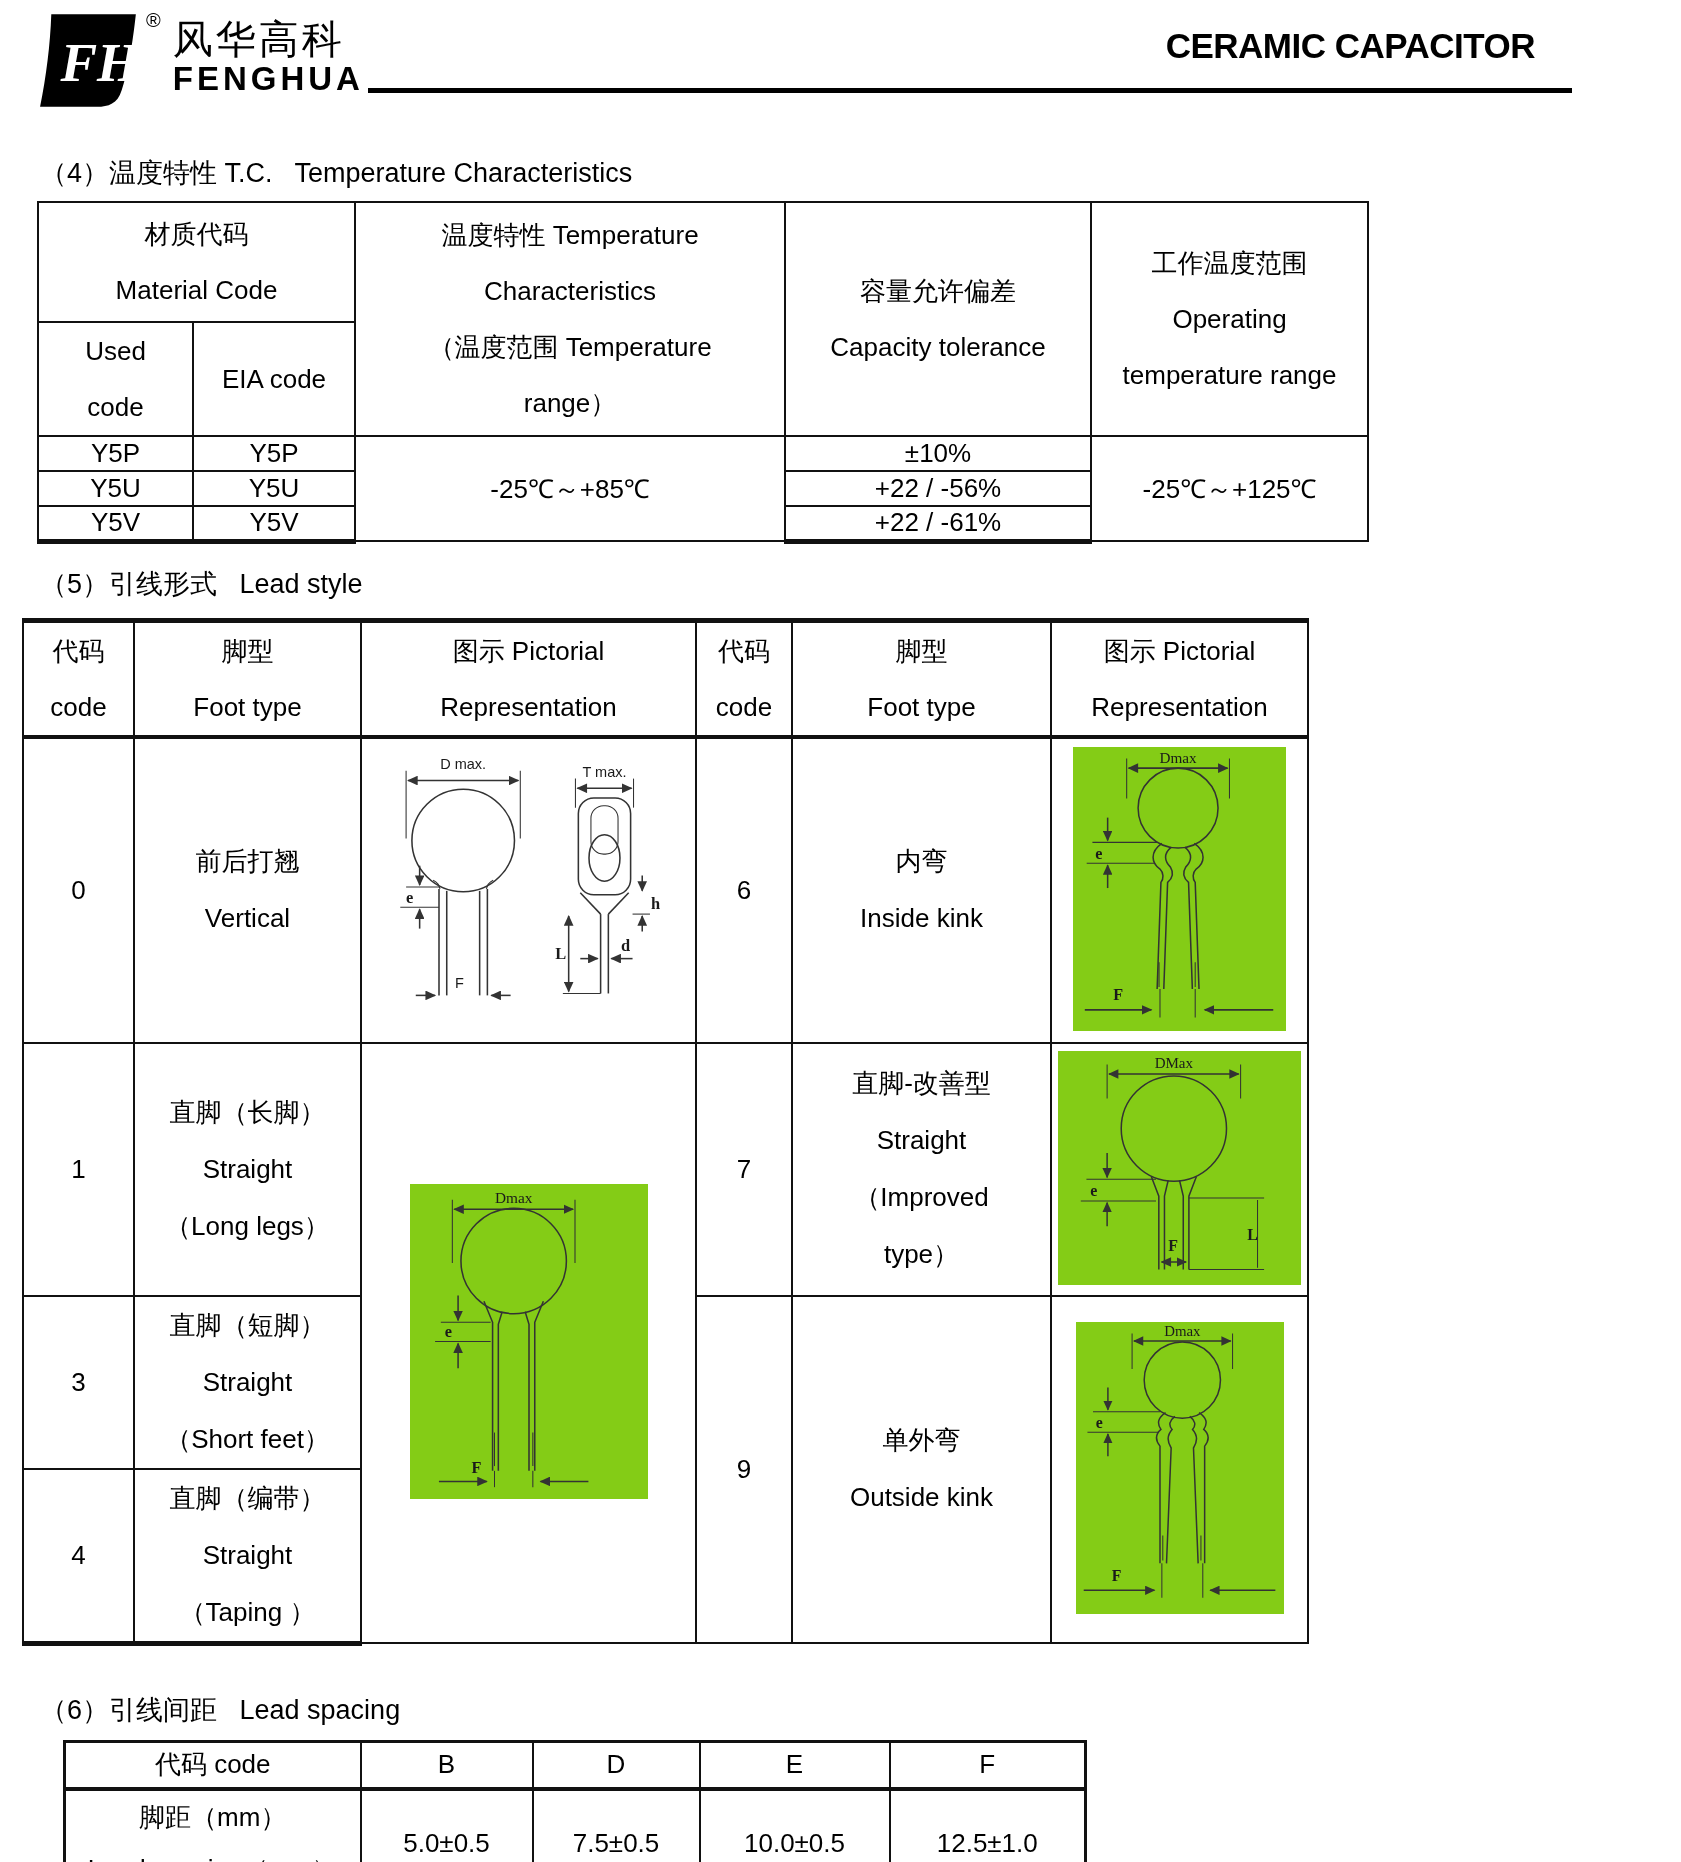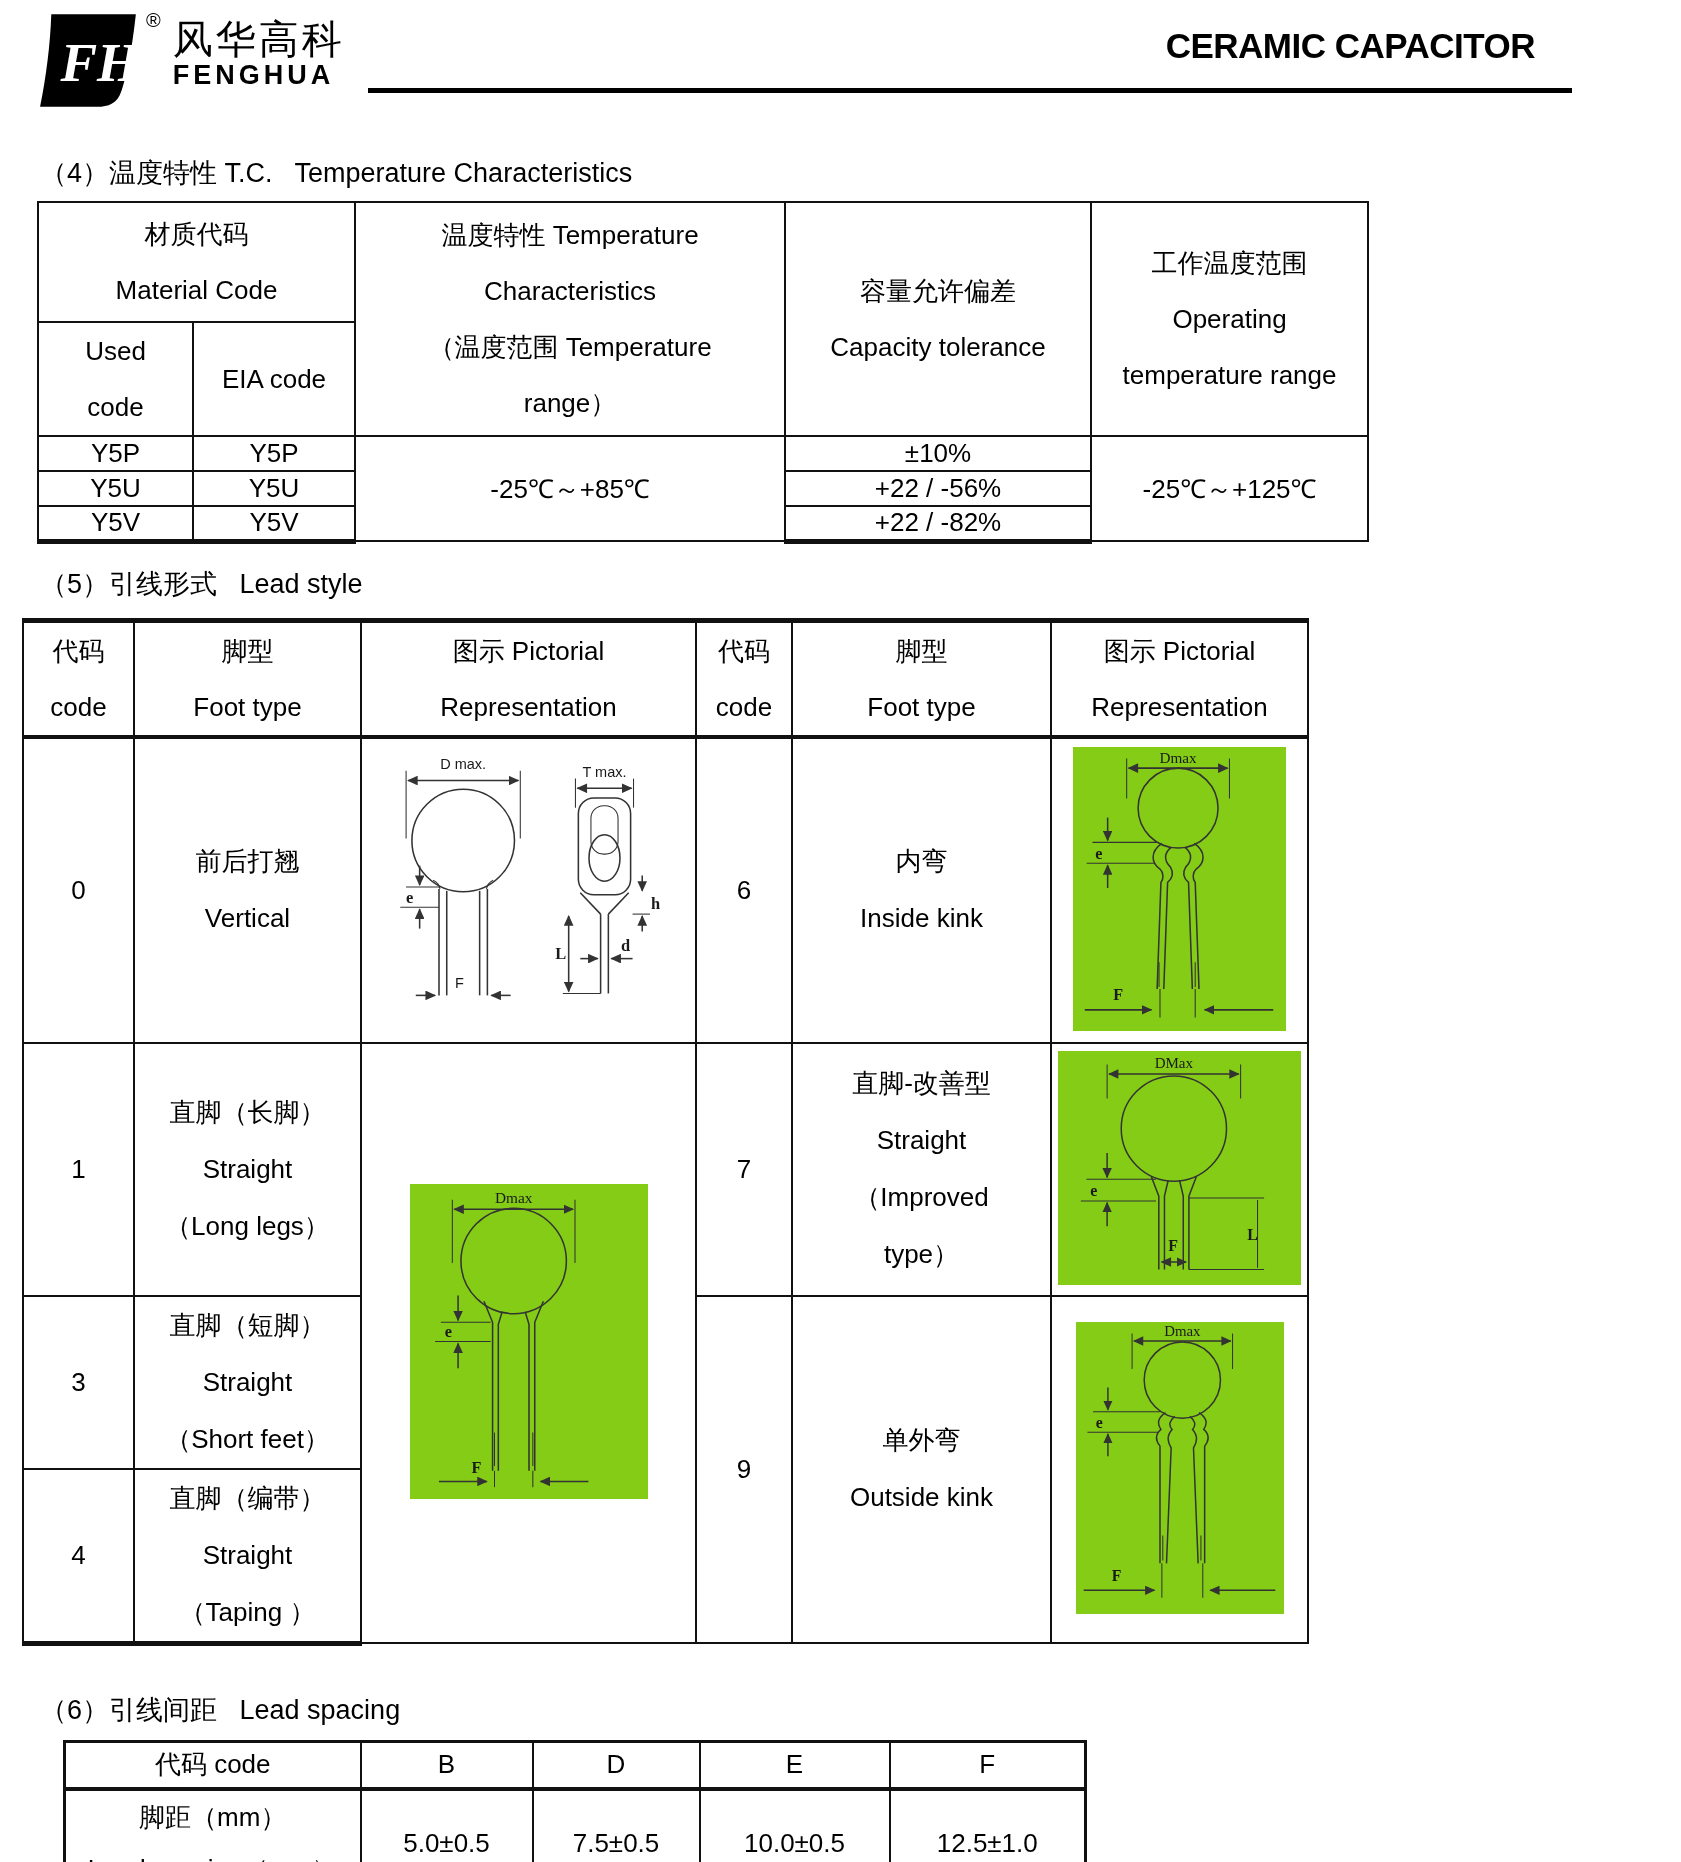--- a/index.html
+++ b/index.html
@@ -13,21 +13,21 @@
     font-family: "Liberation Sans", sans-serif;
     overflow: hidden;
   }
   
   .hdr { position: relative; height: 112px; }
   .logo { position: absolute; left: 36px; top: 12px; display: flex; align-items: flex-start; }
   .logo-mark { width: 108px; height: 96px; }
   .reg { font-size: 20px; line-height: 1; margin: -2px 4px 0 2px; }
   .brand { margin-left: 8px; margin-top: 6px; }
   .brand-cn { font-size: 40px; font-weight: 400; letter-spacing: 3px; line-height: 1.05; }
-  .brand-en { font-size: 27px; font-weight: 700; letter-spacing: 4px; line-height: 1.15; }
+  .brand-en { font-size: 33px; font-weight: 700; letter-spacing: 4px; line-height: 1.15; }
   .doc-title { position: absolute; right: 146px; top: 26px; font-size: 35px; font-weight: 700; letter-spacing: -0.5px; }
   .hrule { position: absolute; left: 368px; top: 88px; width: 1204px; height: 5px; background: #000; }
   
   .sec-title { font-size: 27px; margin-left: 40px; white-space: pre-wrap; }
   #s4-title { margin-top: 43px; }
   #s5-title { margin-top: 22px; }
   #s6-title { margin-top: 46px; }
   table { border-collapse: collapse; text-align: center; font-size: 26px; table-layout: fixed; padding-left: 19px; }
   td { border: 2px solid #111; vertical-align: middle; padding: 0 4px; }
   .pre { white-space: pre-line; }
@@ -132,21 +132,21 @@
       <td rowspan="3">-25℃～+125℃</td>
     </tr>
     <tr class="dr">
       <td>Y5U</td>
       <td>Y5U</td>
       <td>+22 / -56%</td>
     </tr>
     <tr class="dr">
       <td>Y5V</td>
       <td>Y5V</td>
-      <td>+22 / -82%</td>
+      <td>+22 / -61%</td>
     </tr>
   </tbody>
     </table>
 
   <div class="sec-title" id="s5-title">（5）引线形式   Lead style</div>
 
   <table id="t5">
     <colgroup>
         <col style="width:111px">
         <col style="width:227px">

